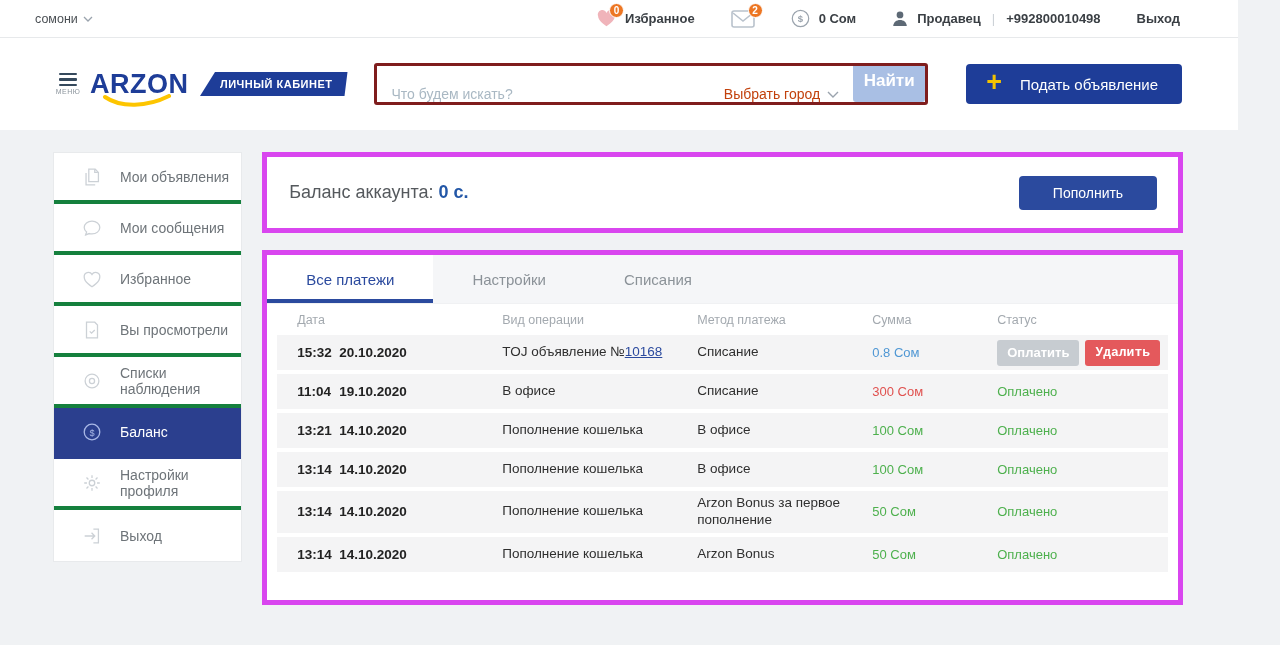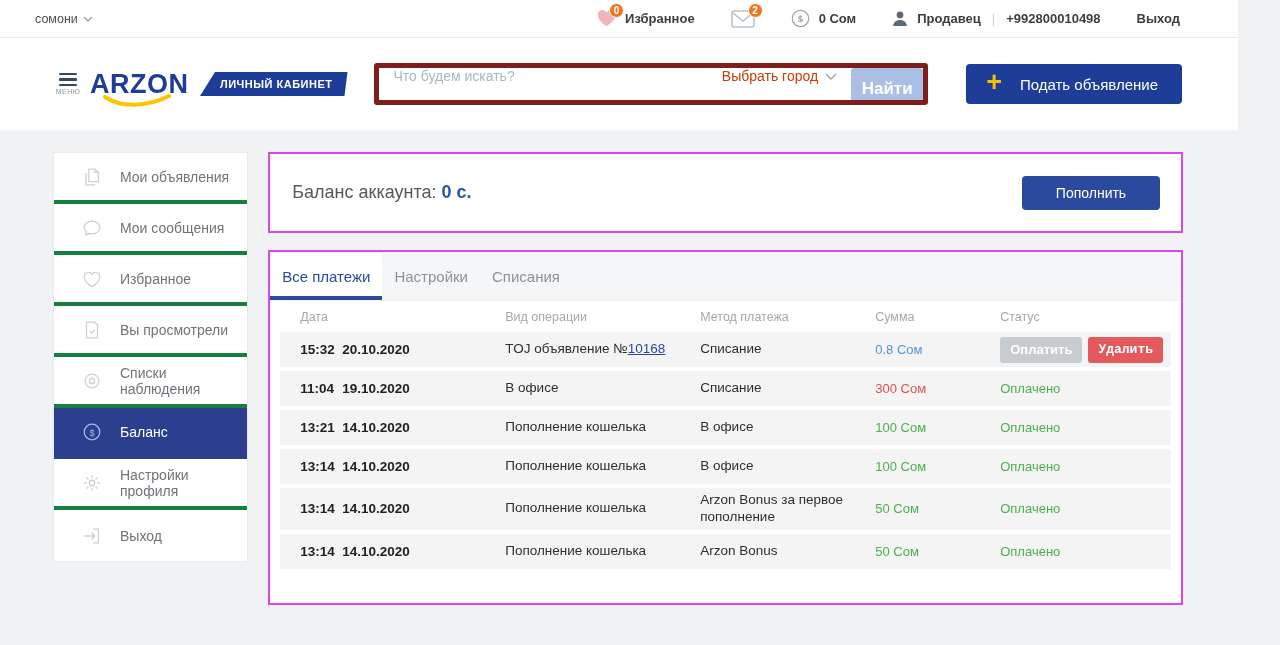--- a/index.html
+++ b/index.html
@@ -47,22 +47,22 @@
   .logo { position:relative; margin-right:6px; cursor:pointer; width:104px; }
   .logo-text { font-size:27px; font-weight:bold; color:var(--brand,#1e3d98); letter-spacing:.5px; }
   .logo-swoosh { position:absolute; left:12px; bottom:-7px; }
   .cabinet-badge {
     background:var(--brand,#1e3d98); color:#fff; font-size:11px; font-weight:bold;
     letter-spacing:.5px; padding:6px 15px 6px 20px;
     clip-path:polygon(15px 0, 100% 0, calc(100% - 3px) 100%, 0 100%);
     margin-right:26px; white-space:nowrap;
   }
   .search {
-    flex:1; height:42px; border:5px solid #7f1d1d; border-radius:3px;
-    display:flex; align-items:flex-start; background:#fff; overflow:hidden;
+    flex:1; height:42px; border:3px solid #7f1d1d; border-radius:3px;
+    display:flex; align-items:flex-end; background:#fff; overflow:hidden;
   }
   .search input {
     flex:1; border:none; outline:none; font-size:14px; padding:0 15px;
     font-family:"Liberation Sans", sans-serif; color:#333;
   }
   .search input::placeholder { color:#a9b8c3; }
   .city-select { display:flex; align-items:center; gap:7px; font-size:14px; color:#c2410c; padding-right:14px; cursor:pointer; white-space:nowrap; }
   .search-btn {
     width:72px; height:42px; border:none; background:#a9bfe4; color:#fff;
     font-size:17px; font-weight:bold; border-radius:3px; cursor:pointer;
@@ -71,21 +71,21 @@
   .post-ad {
     margin-left:38px; height:40px; padding:0 24px 0 20px; border:none; border-radius:4px;
     background:var(--brand,#1e3d98); color:#fff; font-size:15px; display:flex;
     align-items:center; gap:18px; cursor:pointer; font-family:"Liberation Sans", sans-serif;
     white-space:nowrap;
   }
   .post-ad .plus { color:var(--yellow,#f2c200); font-size:27px; font-weight:bold; line-height:1; margin-top:-3px; }
 
   
   .content { display:flex; gap:20px; padding:22px 55px 0 53px; align-items:flex-start; }
-  .card { background:#fff; border:2px solid #d946ef; }
+  .card { background:#fff; border:5px solid #d946ef; }
 
   
   .sidebar { width:260px; background:#fff; border:1px solid #e8eaec; }
   .s-item {
     display:flex; align-items:center; gap:17px; height:51px; padding-left:27px;
     border-bottom:4px solid #15803d; font-size:14px; color:#6e7479; cursor:pointer;
   }
   .s-item:last-child { border-bottom:none; }
   .s-icon { display:inline-flex; color:#ccd1d6; }
   .s-item.active { background:var(--accent-dark,#2b3f8e); color:#fff; border-color:var(--accent-dark,#2b3f8e); }
@@ -98,21 +98,21 @@
   .balance-value { color:#2357a7; margin-left:5px; }
   .topup-btn {
     width:138px; height:34px; border:none; border-radius:4px; background:var(--accent,#2b4a9e);
     color:#fff; font-size:14px; cursor:pointer; font-family:"Liberation Sans", sans-serif;
   }
 
   
   .payments-card { min-height:355px; padding-bottom:13px; }
   .tabs { display:flex; background:#f5f6f8; border-bottom:1px solid #f0f1f3; }
   .tab {
-    height:48px; padding:0 12px; display:flex; align-items:center;
+    height:48px; padding:0 39px; display:flex; align-items:center;
     font-size:15px; color:#8b9298; cursor:pointer; white-space:nowrap;
   }
   .tab.active { background:#fff; color:var(--accent,#2b4a9e); box-shadow:inset 0 -4px 0 var(--accent,#2b4a9e); }
 
   .table { padding:0 10px; }
   .t-head {
     display:grid; grid-template-columns:205px 195px 175px 125px 1fr;
     padding:9px 0 8px 20px; font-size:12.5px; color:#a3a9af;
   }
   .t-row {

